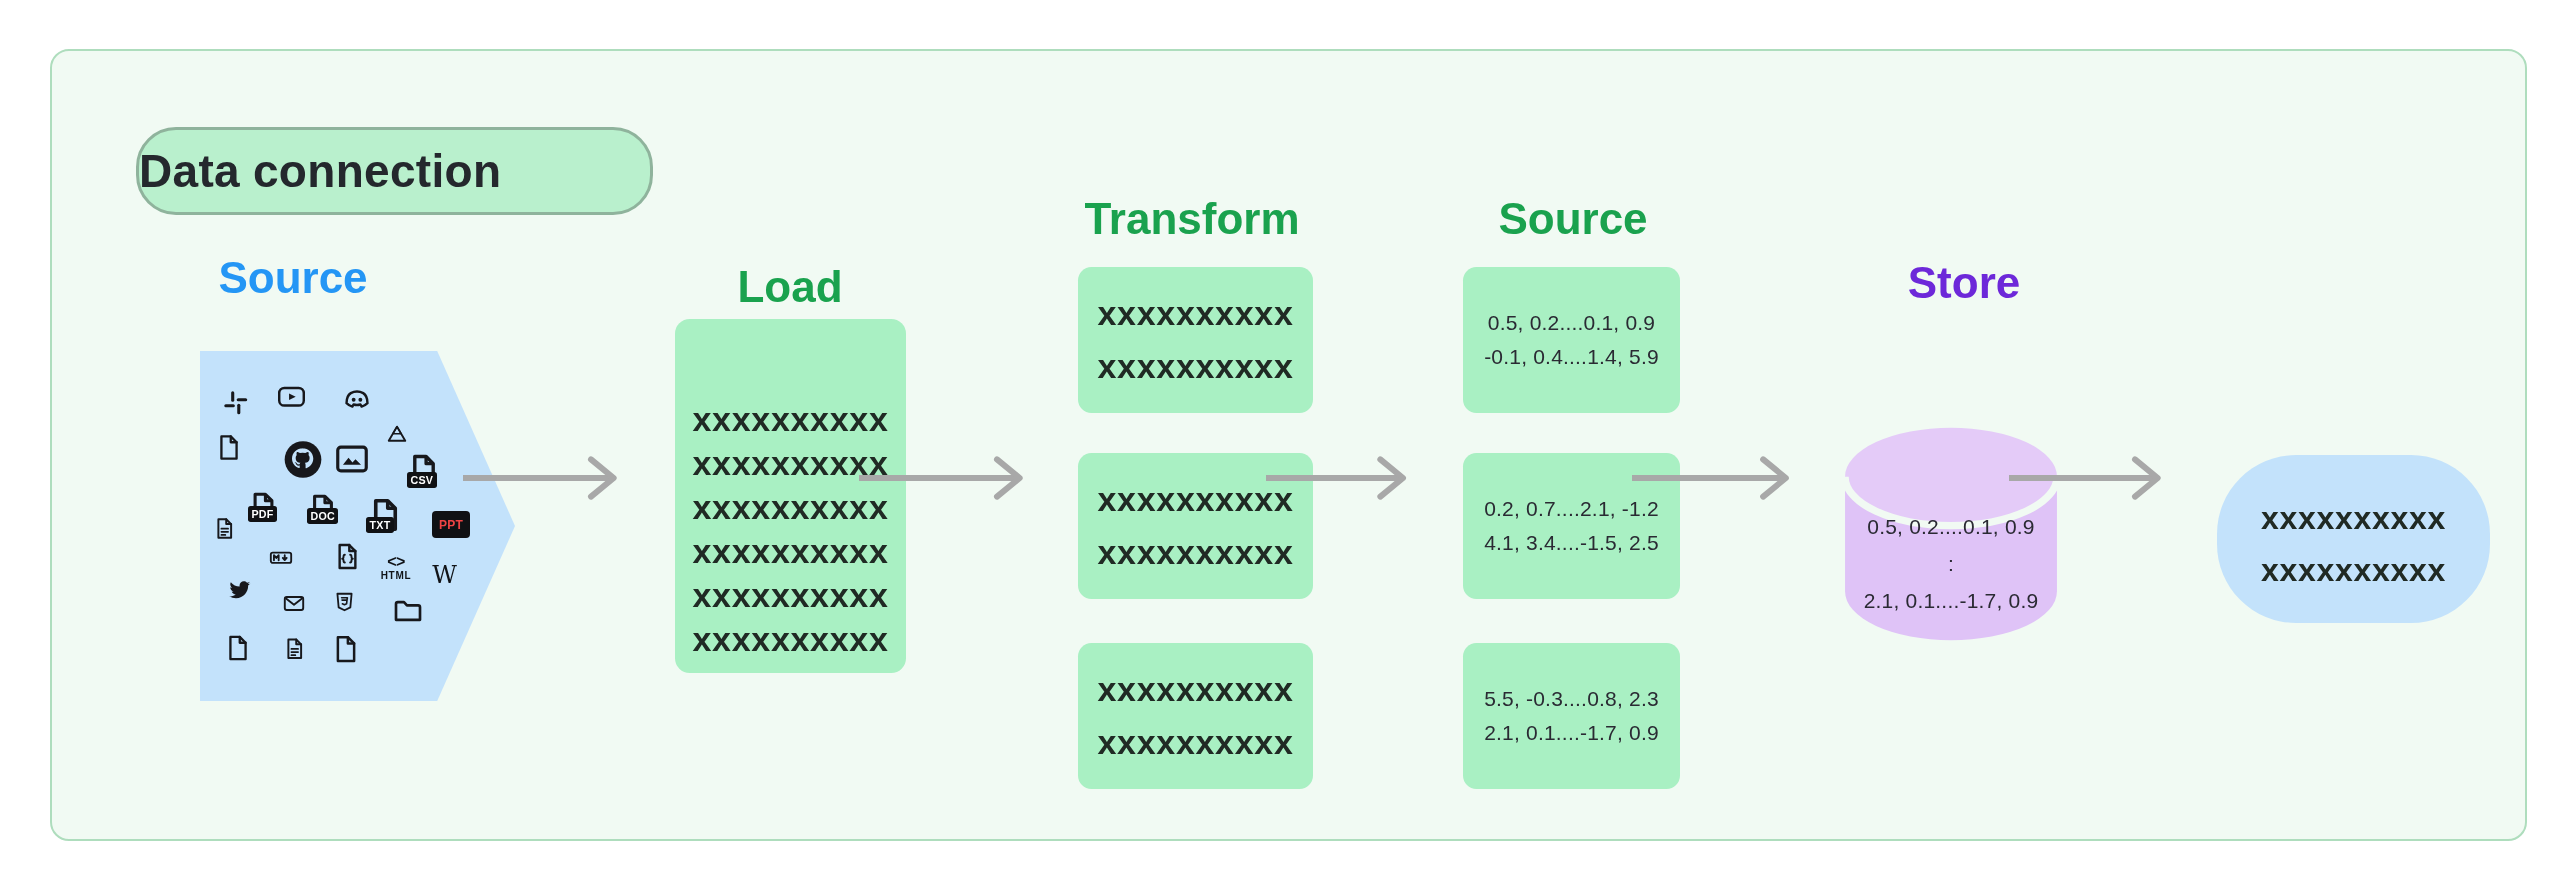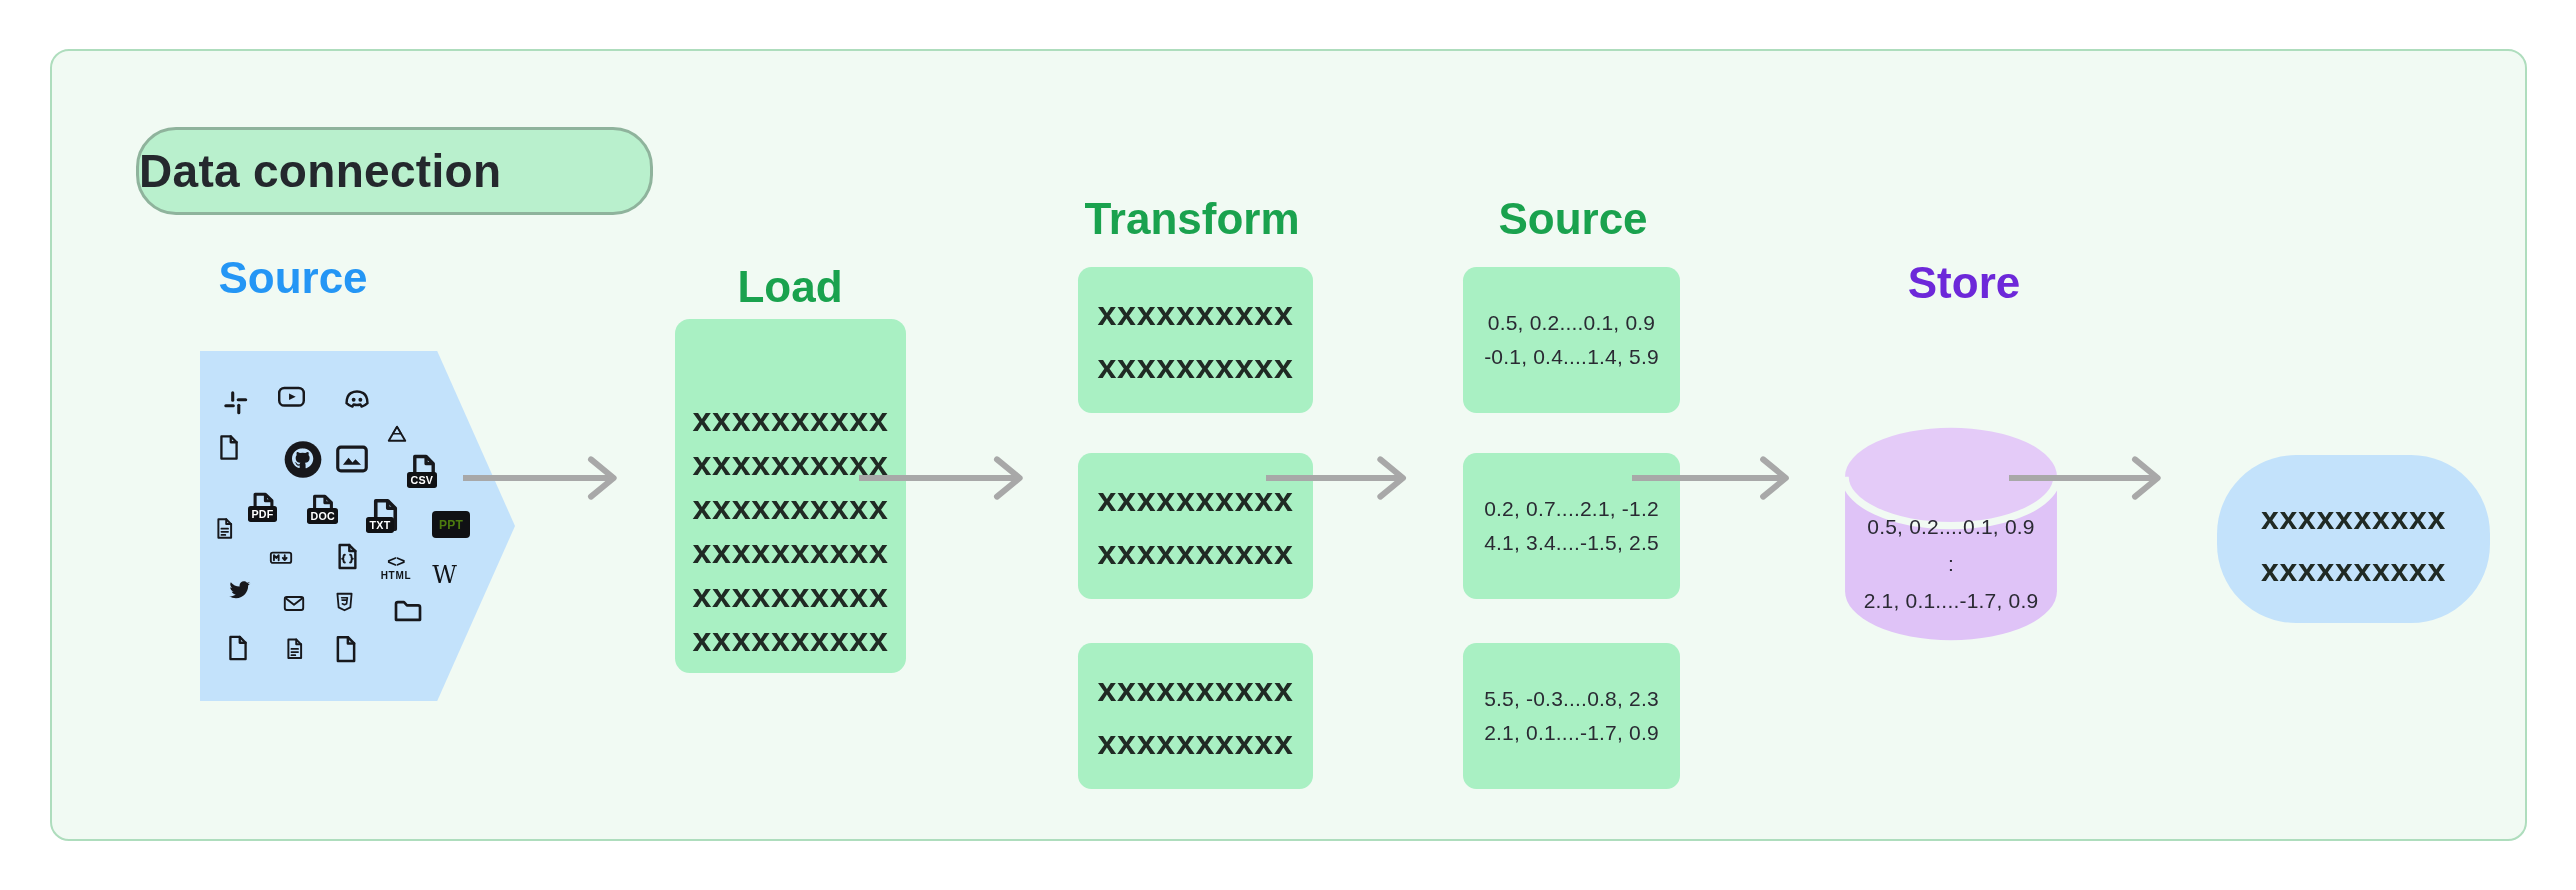--- a/index.html
+++ b/index.html
@@ -32,21 +32,21 @@
   .pill{position:absolute;left:2165px;top:404px;width:273px;height:168px;background:#c3e2fb;
         border-radius:79px;display:flex;flex-direction:column;align-items:center;justify-content:center;
         padding-top:9.4px;box-sizing:border-box;}
   .pill .xline{font-size:32px;line-height:52px;}
   .arrow{position:absolute;}
   
   .fb{position:relative;width:100%;height:100%;}
   .fb-file{position:absolute;right:0;top:0;width:74%;height:80%;}
   .fb-label{position:absolute;left:0;bottom:0;background:#101114;color:#ffffff;font-weight:700;
             font-size:10.7px;line-height:1;padding:2.7px 3.4px;border-radius:2.7px;letter-spacing:0.3px;}
-  .lb-label{width:100%;height:100%;background:#101114;color:#4d7c0f;font-weight:700;font-size:12px;
+  .lb-label{width:100%;height:100%;background:#101114;color:#ef4444;font-weight:700;font-size:12px;
             border-radius:4px;display:flex;align-items:center;justify-content:center;letter-spacing:0.3px;
             box-sizing:border-box;}
   .html-ic{width:100%;height:100%;display:flex;flex-direction:column;align-items:center;color:#111418;
            font-weight:700;line-height:1;}
   .html-brackets{font-size:16px;letter-spacing:-0.7px;}
   .html-word{font-size:10px;letter-spacing:0.7px;margin-top:0.7px;}
   .wiki-ic{width:100%;height:100%;font-family:"DejaVu Serif","Liberation Serif",serif;font-size:24px;
            color:#111418;display:flex;align-items:flex-start;justify-content:center;line-height:1;}
 </style>
 </head>

